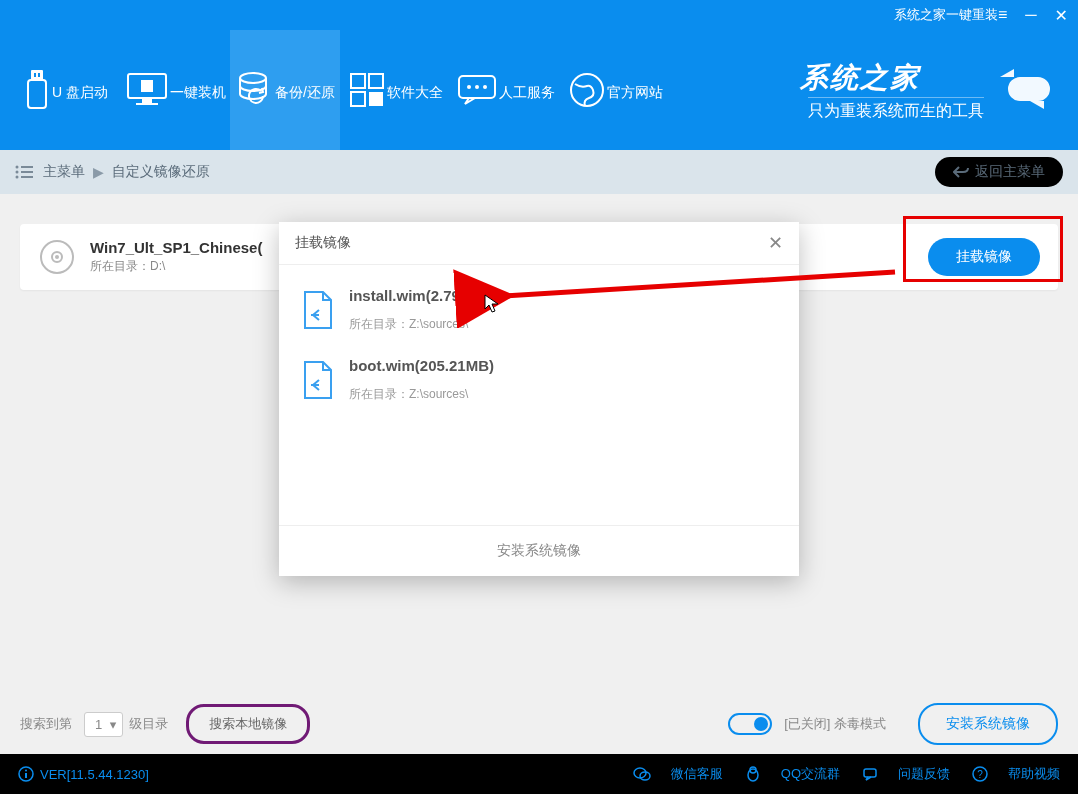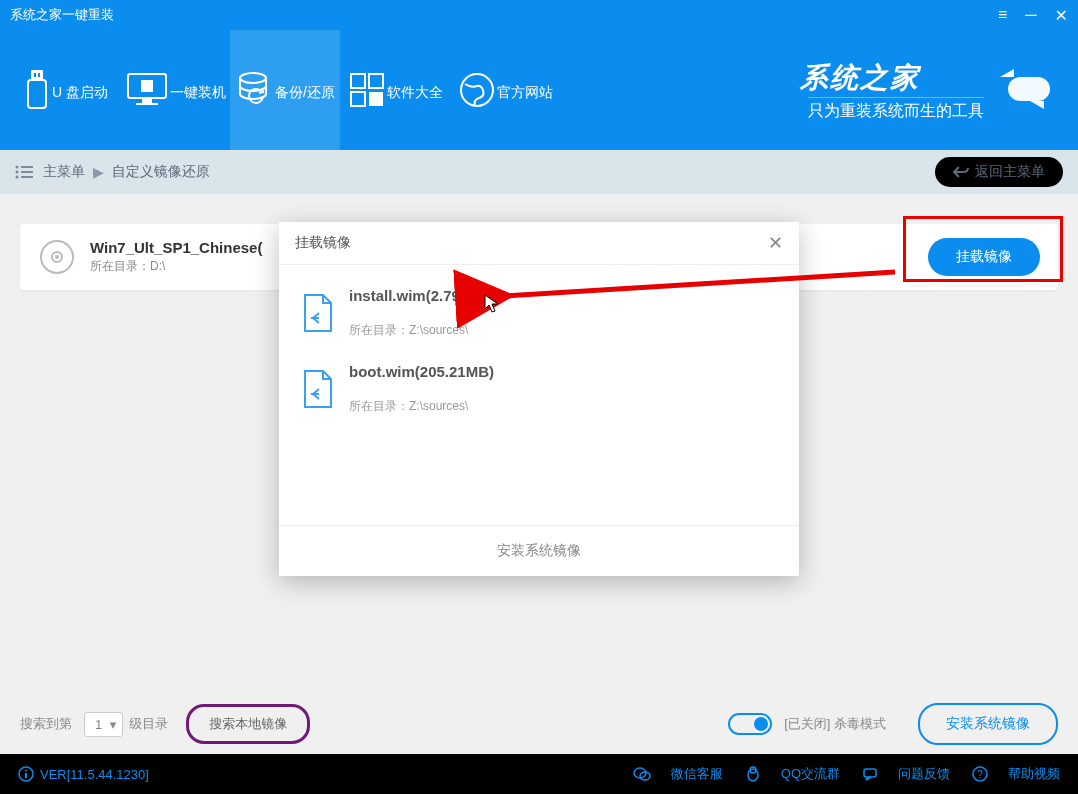--- a/index.html
+++ b/index.html
@@ -1,19 +1,19 @@
 <!DOCTYPE html>
 <html><head>
 <meta charset="utf-8">
 <style>
 * { margin: 0; padding: 0; box-sizing: border-box; font-family: "Microsoft YaHei", sans-serif; }
 body { width: 1078px; height: 794px; background: #f0f0f0; position: relative; overflow: hidden; }
 
 .titlebar { height: 30px; background: #0a8dee; color: #fff; display: flex; align-items: center; padding: 0 10px; }
-.titlebar-text { font-size: 13px; flex: 1; }
+.titlebar-text { font-size: 13px; flex: 1; text-align: right; }
 .titlebar-controls { display: flex; gap: 18px; align-items: center; color: #fff; }
 .titlebar-controls span { cursor: pointer; font-size: 16px; }
 
 .toolbar { height: 120px; background: #0a8dee; display: flex; align-items: center; padding: 0 10px; }
 .toolbar-item { width: 110px; display: flex; flex-direction: row; align-items: center; justify-content: center; color: #fff; height: 100%; cursor: pointer; }
 .toolbar-item.active { background: rgba(255,255,255,0.15); }
 .toolbar-item .icon { height: 50px; display: flex; align-items: center; justify-content: center; }
 .toolbar-item .label { font-size: 14px; margin-top: 6px; }
 .brand { margin-left: auto; display: flex; align-items: center; color: #fff; padding-right: 10px; }
 .brand-text { display: flex; flex-direction: column; margin-right: 10px; }
@@ -51,21 +51,21 @@
 
 .modal-overlay { position: absolute; inset: 0; background: rgba(0,0,0,0); display: flex; align-items: flex-start; justify-content: center; padding-top: 222px; pointer-events: none; }
 .modal { width: 520px; background: #fff; box-shadow: 0 6px 24px rgba(0,0,0,0.25); pointer-events: auto; }
 .modal-header { display: flex; align-items: center; padding: 10px 16px; border-bottom: 1px solid #eee; }
 .modal-title { font-size: 14px; color: #555; flex: 1; }
 .modal-close { cursor: pointer; color: #888; font-size: 18px; }
 .modal-body { padding: 10px 0; min-height: 260px; }
 .modal-item { display: flex; align-items: center; padding: 12px 22px; cursor: pointer; }
 .modal-item .wim-icon { width: 34px; height: 40px; margin-right: 14px; }
 .modal-item .wim-name { font-size: 15px; font-weight: bold; color: #555; }
-.modal-item .wim-path { font-size: 12px; color: #999; margin-top: 18px; }
+.modal-item .wim-path { font-size: 12px; color: #999; margin-top: 12px; }
 .modal-footer { border-top: 1px solid #eee; padding: 16px; text-align: center; color: #888; font-size: 14px; cursor: pointer; }
 
 .arrow-svg { position: absolute; left: 445px; top: 268px; pointer-events: none; z-index: 50; }
 .cursor { position: absolute; left: 484px; top: 294px; z-index: 60; pointer-events: none; }
 </style>
 </head>
 <body>
 
 <div class="titlebar">
   <span class="titlebar-text">系统之家一键重装</span>
@@ -114,20 +114,32 @@
   <div class="toolbar-item">
     <div class="icon">
       <svg width="40" height="40" viewBox="0 0 40 40">
           <rect x="4" y="4" width="14" height="14" fill="none" stroke="#fff" stroke-width="2"></rect>
           <rect x="22" y="4" width="14" height="14" fill="none" stroke="#fff" stroke-width="2"></rect>
           <rect x="4" y="22" width="14" height="14" fill="none" stroke="#fff" stroke-width="2"></rect>
           <rect x="22" y="22" width="14" height="14" fill="#fff"></rect>
         </svg>
     </div>
     <div class="label">软件大全</div>
+  </div>
+  <div class="toolbar-item">
+    <div class="icon">
+      <svg width="44" height="40" viewBox="0 0 44 40">
+          <rect x="4" y="6" width="36" height="22" rx="4" fill="none" stroke="#fff" stroke-width="2"></rect>
+          <path d="M14 28 l-4 6 l10 -6" fill="none" stroke="#fff" stroke-width="2"></path>
+          <circle cx="14" cy="17" r="2" fill="#fff"></circle>
+          <circle cx="22" cy="17" r="2" fill="#fff"></circle>
+          <circle cx="30" cy="17" r="2" fill="#fff"></circle>
+        </svg>
+    </div>
+    <div class="label">人工服务</div>
   </div>
   <div class="toolbar-item">
     <div class="icon">
       <svg width="40" height="40" viewBox="0 0 40 40">
           <circle cx="20" cy="20" r="16" fill="none" stroke="#fff" stroke-width="2"></circle>
           <path d="M8 14 q6 4 12 2 q4 -1 6 4 q2 6 -4 8 q-6 2 -4 8" fill="none" stroke="#fff" stroke-width="2"></path>
         </svg>
     </div>
     <div class="label">官方网站</div>
   </div>

